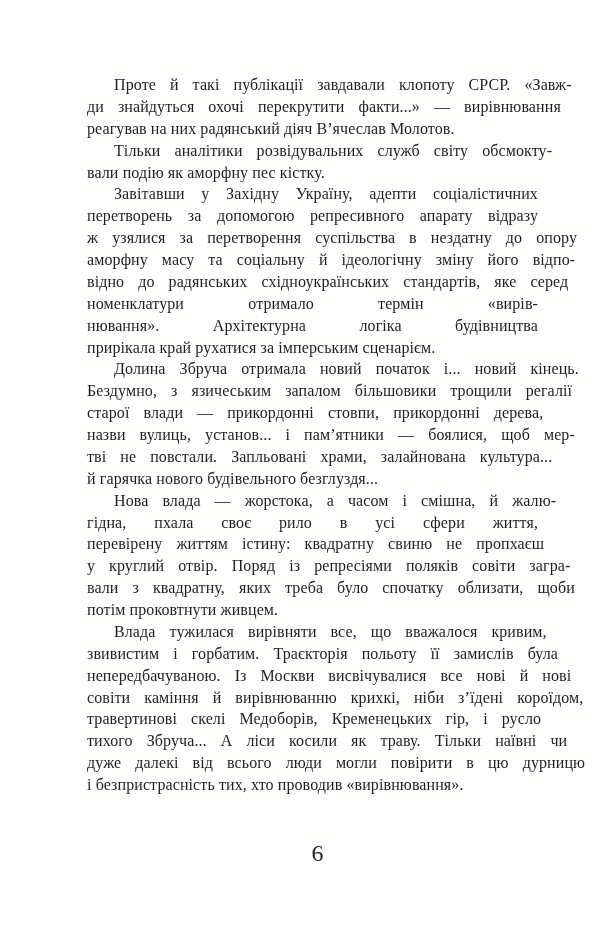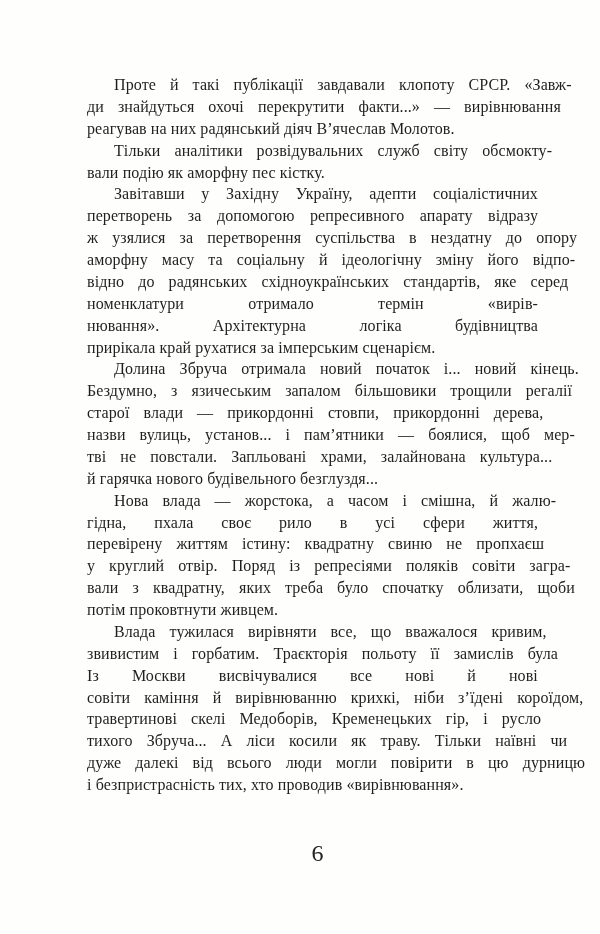--- a/index.html
+++ b/index.html
@@ -265,20 +265,21 @@
         <span>звивистим</span>
         <span>і</span>
         <span>горбатим.</span>
         <span>Траєкторія</span>
         <span>польоту</span>
         <span>її</span>
         <span>замислів</span>
         <span>була</span>
       </div>
       <div class="line justify">
+        <span>непередбачуваною.</span>
         <span>Із</span>
         <span>Москви</span>
         <span>висвічувалися</span>
         <span>все</span>
         <span>нові</span>
         <span>й</span>
         <span>нові</span>
       </div>
       <div class="line justify">
         <span>совіти</span>

